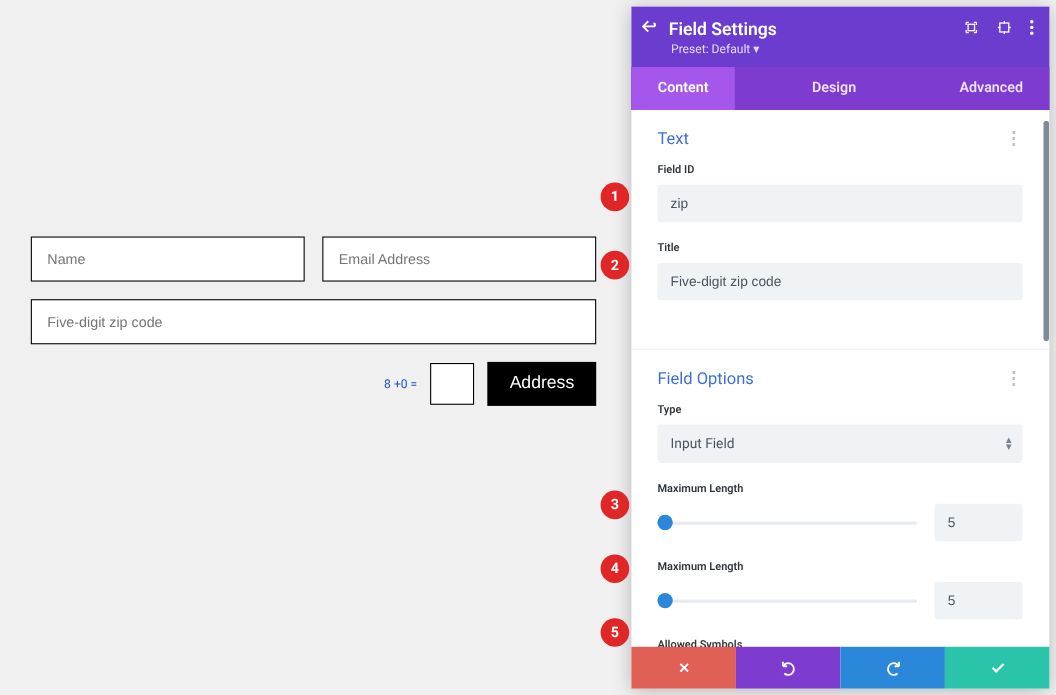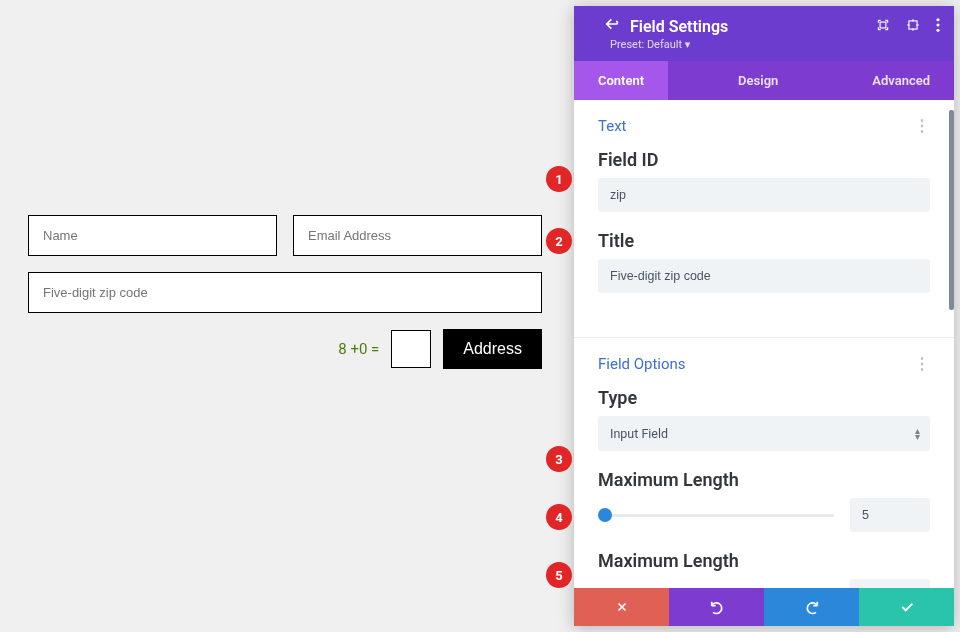--- a/index.html
+++ b/index.html
@@ -5,48 +5,48 @@
     * { box-sizing: border-box; margin: 0; padding: 0; }
     body { font-family: -apple-system, BlinkMacSystemFont, "Segoe UI", Roboto, Helvetica, Arial, sans-serif; background: #f0f0f0; width: 960px; height: 632px; overflow: hidden; position: relative; }
     
     .main-area { position: absolute; left: 0; top: 0; width: 570px; height: 632px; padding: 20px; }
     
     .form-wrap { margin-top: 195px; padding: 0 8px; }
     .form-row { display: flex; gap: 16px; margin-bottom: 16px; }
     .form-input { flex: 1; border: 1.5px solid #000; background: #fff; padding: 12px 14px; font-size: 13px; color: #4c1d95; }
     .form-input.full { width: 100%; }
     .captcha-row { display: flex; align-items: center; justify-content: flex-end; gap: 12px; }
-    .captcha-text { font-size: 15px; color: #4d7c0f; }
+    .captcha-text { font-size: 11px; color: #1d4ed8; }
     .captcha-box { width: 40px; height: 38px; border: 1.5px solid #000; background: #fff; }
     .submit-btn { background: #000; color: #fff; border: none; padding: 11px 20px; font-size: 16px; cursor: pointer; }
     
     .panel { position: absolute; right: 6px; top: 6px; width: 380px; height: 620px; background: #fff; box-shadow: 0 2px 16px rgba(0,0,0,0.25); display: flex; flex-direction: column; }
     
     .panel-header { background: #6b3cce; color: #fff; }
-    .panel-titlebar { display: flex; align-items: center; padding: 10px 14px 2px 30px; }
+    .panel-titlebar { display: flex; align-items: center; padding: 10px 14px 2px 8px; }
     .panel-titlebar .back { margin-right: 10px; cursor: pointer; }
     .panel-title { font-size: 16px; font-weight: 600; flex: 1; }
     .panel-actions { display: flex; gap: 16px; align-items: center; }
     .panel-actions svg { cursor: pointer; }
     .preset-row { padding: 0 14px 10px 36px; font-size: 11px; color: rgba(255,255,255,0.8); cursor: pointer; }
     
     .tabs { display: flex; background: #7e3bd0; gap: 46px; }
     .tab { flex: 0 0 auto; padding: 12px 24px; font-size: 13px; font-weight: 600; color: rgba(255,255,255,0.85); cursor: pointer; }
     .tab.active { background: #a457ea; color: #fff; }
     .tab.spacer { flex: 1; cursor: default; }
     
     .panel-body { flex: 1; overflow-y: auto; position: relative; }
     .scroll-indicator { position: absolute; right: 0; top: 10px; width: 5px; height: 200px; background: #7e8a9a; border-radius: 2px; }
     
     .section { padding: 16px 24px 26px 24px; border-bottom: 1px solid #eceef2; }
     .section-header { display: flex; align-items: center; justify-content: space-between; margin-bottom: 14px; }
     .section-title { color: #3d6fd6; font-size: 15px; font-weight: 400; }
     .section-menu { color: #b8c1cc; cursor: pointer; font-weight: bold; }
     
-    .field-label { font-size: 18px; font-weight: 600; color: #32373c; margin-bottom: 8px; }
+    .field-label { font-size: 10px; font-weight: 600; color: #32373c; margin-bottom: 8px; }
     .field-group { margin-bottom: 18px; }
     .text-input { width: 100%; background: #f0f3f6; border: none; padding: 10px 12px; font-size: 12.5px; color: #4a5460; border-radius: 3px; }
     
     .select-wrap { position: relative; }
     .select-input { width: 100%; background: #f0f3f6; border: none; padding: 10px 12px; font-size: 12.5px; color: #4a5460; border-radius: 3px; appearance: none; cursor: pointer; }
     .select-caret { position: absolute; right: 10px; top: 50%; transform: translateY(-50%); font-size: 10px; color: #7a828c; pointer-events: none; display: flex; flex-direction: column; line-height: 6px; }
     
     .slider-row { display: flex; align-items: center; gap: 16px; }
     .slider { flex: 1; position: relative; height: 20px; display: flex; align-items: center; cursor: pointer; }
     .slider-track { position: absolute; left: 0; right: 0; height: 3px; background: #e7ebef; border-radius: 2px; }

